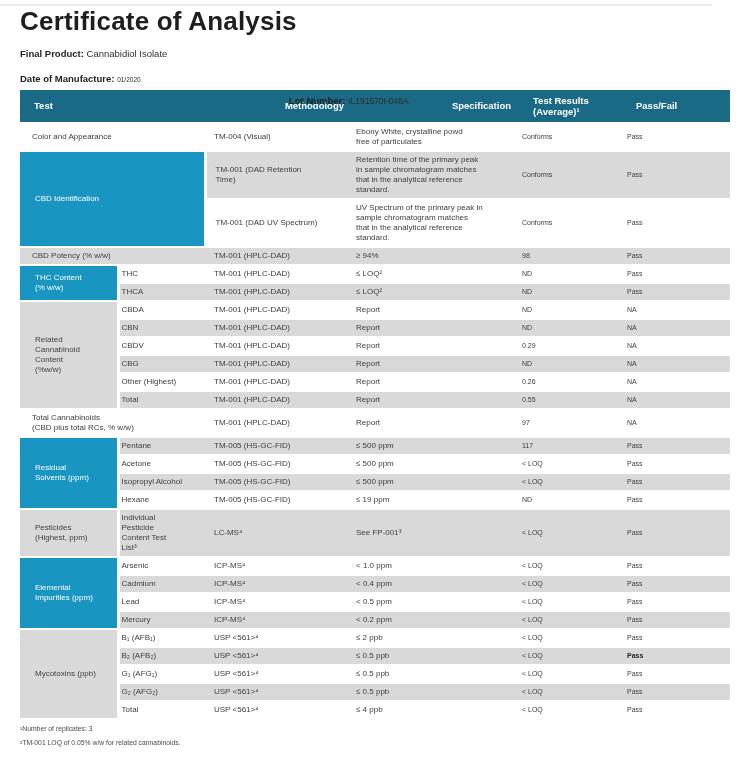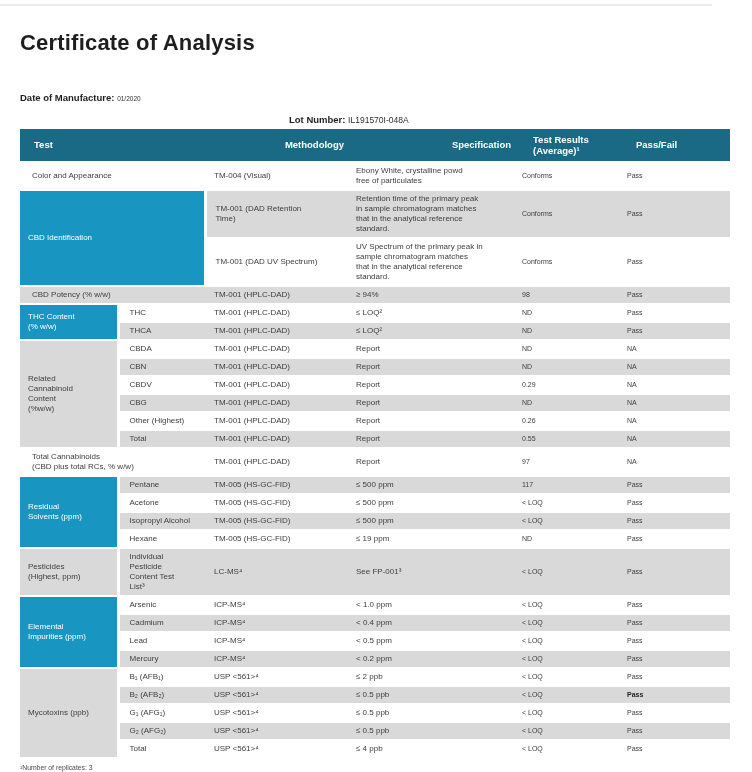--- a/index.html
+++ b/index.html
@@ -3,71 +3,75 @@
 <meta charset="utf-8">
 <style>
   html,body{margin:0;padding:0;}
   body{
     width:752px;height:772px;background:#ffffff;
     font-family:"Liberation Sans","DejaVu Sans",sans-serif;
     color:#3d3d3d;overflow:hidden;
   }
   .page{position:relative;width:710px;margin:0 auto 0 20px;}
   .top-rule{height:2px;background:#ededed;margin-top:4px;width:712px;}
-  .title{margin-top:24px;font-size:22px;font-weight:bold;color:#1e1e1e;letter-spacing:.2px;}
+  .title{font-size:26px;font-weight:bold;color:#1e1e1e;letter-spacing:.2px;}
   .meta-row{position:relative;height:16px;margin-top:11px;}
   .meta{font-size:9.5px;color:#2e2e2e;}
   .meta .lbl{font-weight:bold;color:#1e1e1e;}
   .meta .val{font-weight:normal;}
   .lot{position:absolute;left:269px;top:4px;margin-top:43px;}
   .lot .val{font-size:8.5px;}
   .date-row{margin-top:9px;height:14px;}
   .date-row .val{font-size:6.5px;}
-  table{border-collapse:collapse;table-layout:fixed;width:710px;margin-top:23px;}
+  table{border-collapse:collapse;table-layout:fixed;width:710px;margin-top:3px;}
   col.c1{width:98px;} col.c2{width:87px;} col.c3{width:141px;}
   col.c4{width:167px;} col.c5{width:104px;} col.c6{width:113px;}
   thead th{
     background:#1b6a85;color:#fff;font-size:9.5px;font-weight:bold;
     text-align:left;vertical-align:middle;height:26px;padding:3px 2px;
     white-space:pre-line;line-height:1.2;border-bottom:2px solid #fff;
   }
   th.h-test{padding-left:14px;}
   th.h-meth{padding-left:6px;text-align:right;}
   th.h-spec{padding-left:9px;text-align:right;}
   th.h-res{padding-left:20px;}
   th.h-pf{padding-left:19px;}
   tbody td{
     font-size:8px;line-height:1.25;padding:3px 3px;
     vertical-align:middle;border-top:2px solid #fff;
     white-space:pre-line;background:#fff;
   }
   tr.odd td{background:#d9d9d9;}
-  td.group{border-right:3px solid #fff;padding-left:8px;}
+  td.group{border-right:3px solid #fff;padding-left:15px;}
   td.group.teal{background:#1895c0 !important;color:#fff;}
   td.group.gray{background:#d9d9d9 !important;color:#3d3d3d;}
   td.testfull{padding-left:12px;}
-  td.sub{padding-left:10px;}
+  td.sub{padding-left:2px;}
   td.meth{padding-left:9px;}
   td.spec{padding-left:10px;}
   td.result{font-size:7px;padding-left:9px;}
   td.pf{font-size:7px;padding-left:10px;}
   td.pf.bold{font-weight:bold;color:#1e1e1e;}
   .footnotes{margin-top:7px;}
   .footnote{font-size:6.8px;color:#4a4a4a;margin:0 0 5px 0;line-height:1.3;}
 </style>
 </head>
 <body>
 
 <div class="top-rule"></div>
 
 <div class="page">
 
   <div class="title">Certificate of Analysis</div>
 
   <div class="meta-row">
+    <div class="meta">
+      <span class="lbl">Final Product:</span>
+      <span class="val">Cannabidiol Isolate</span>
+    </div>
     <div class="meta lot">
       <span class="lbl">Lot Number:</span>
       <span class="val">IL191570I-048A</span>
     </div>
   </div>
 
   <div class="meta date-row">
     <span class="lbl">Date of Manufacture:</span>
     <span class="val">01/2020</span>
   </div>

